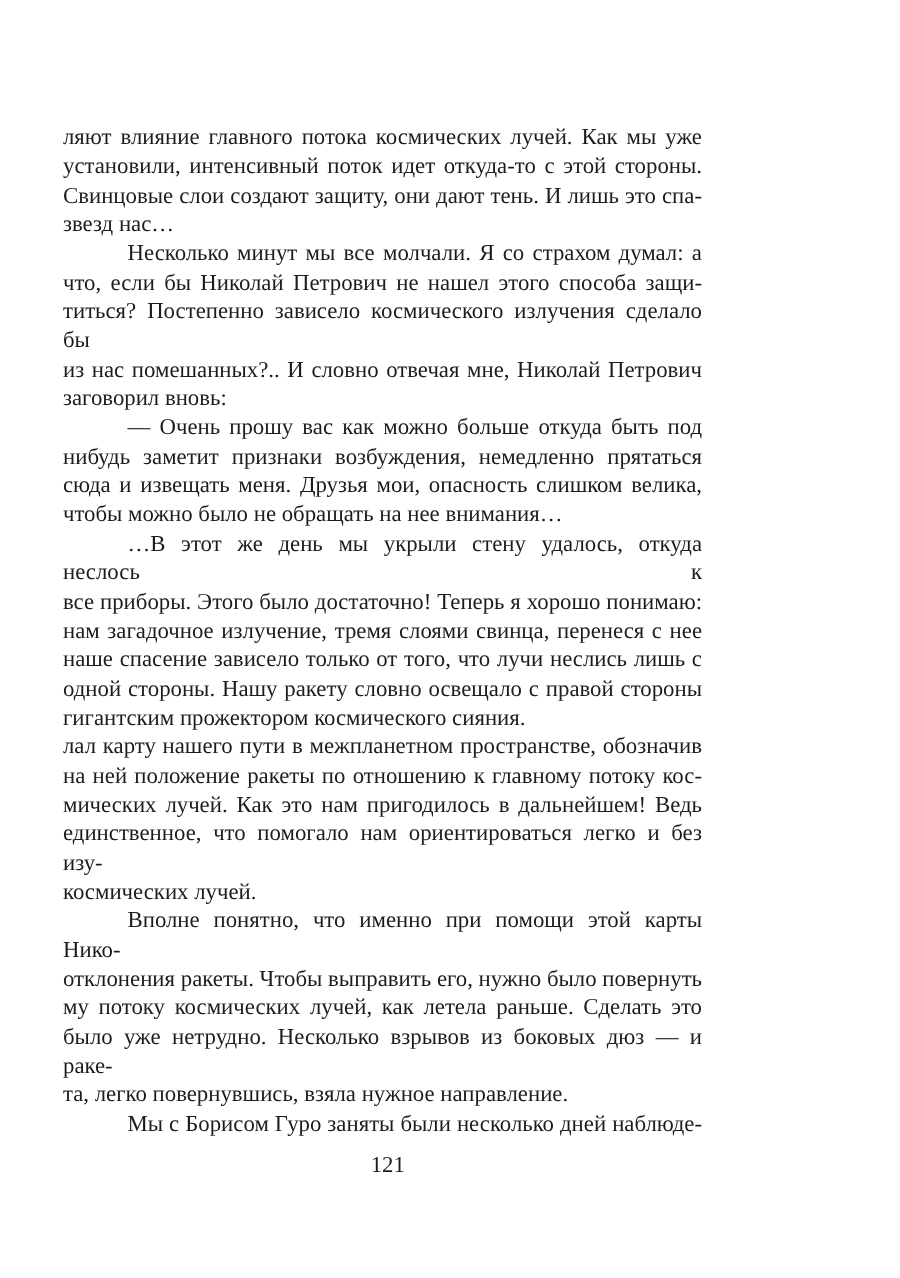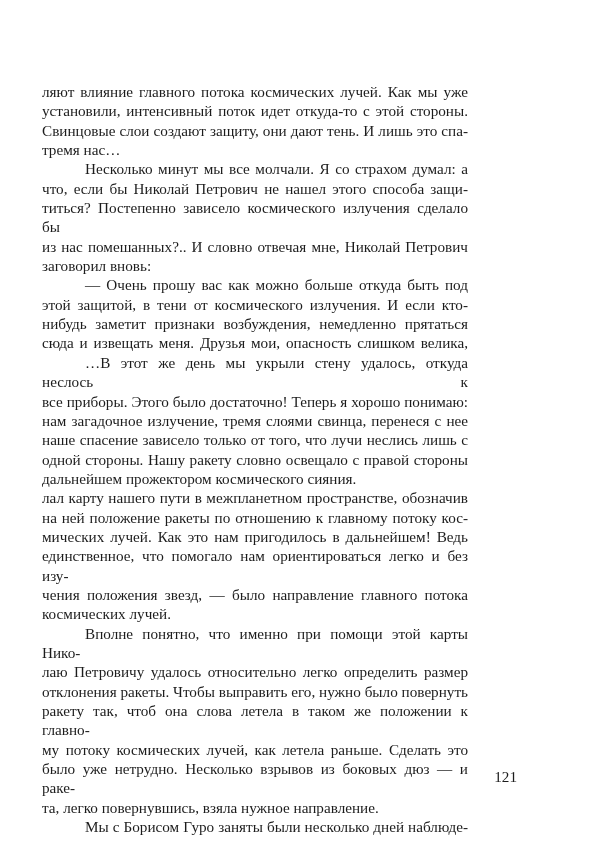--- a/index.html
+++ b/index.html
@@ -45,72 +45,69 @@
     text-align-last: left;
   }
   .line.indent {
     text-indent: 43px;
   }
   #page-number {
     position: absolute;
     left: 0;
     right: 0;
     top: 767px;
-    text-align: right;
+    text-align: center;
     font-size: 15.2px;
     line-height: 19.35px;
     color: #1c1c1c;
   }
 </style>
 </head>
 <body style="background: rgb(255, 255, 255); color: rgb(28, 28, 28);">
 
 <div id="page" style="background: rgb(255, 255, 255);">
 
   <div id="text-column">
       <p class="para" id="para-1">
         <span class="line">ляют влияние главного потока космических лучей. Как мы уже</span>
         <span class="line">установили, интенсивный поток идет откуда-то с этой стороны.</span>
         <span class="line">Свинцовые слои создают защиту, они дают тень. И лишь это спа-</span>
-        <span class="line last">тремя нас…</span>
+        <span class="line last">звезд нас…</span>
       </p>
       <p class="para" id="para-2">
         <span class="line indent">Несколько минут мы все молчали. Я со страхом думал: а</span>
         <span class="line">что, если бы Николай Петрович не нашел этого способа защи-</span>
         <span class="line">титься? Постепенно зависело космического излучения сделало бы</span>
         <span class="line">из нас помешанных?.. И словно отвечая мне, Николай Петрович</span>
         <span class="line last">заговорил вновь:</span>
       </p>
       <p class="para" id="para-3">
         <span class="line indent">— Очень прошу вас как можно больше откуда быть под</span>
-        <span class="line">этой защитой, в тени от космического излучения. И если кто-</span>
         <span class="line">нибудь заметит признаки возбуждения, немедленно прятаться</span>
         <span class="line">сюда и извещать меня. Друзья мои, опасность слишком велика,</span>
+        <span class="line last">чтобы можно было не обращать на нее внимания…</span>
       </p>
       <p class="para" id="para-4">
         <span class="line indent">…В этот же день мы укрыли стену удалось, откуда неслось к</span>
         <span class="line">все приборы. Этого было достаточно! Теперь я хорошо понимаю:</span>
         <span class="line">нам загадочное излучение, тремя слоями свинца, перенеся с нее</span>
         <span class="line">наше спасение зависело только от того, что лучи неслись лишь с</span>
         <span class="line">одной стороны. Нашу ракету словно освещало с правой стороны</span>
-        <span class="line last">дальнейшем прожектором космического сияния.</span>
+        <span class="line last">гигантским прожектором космического сияния.</span>
       </p>
       <p class="para" id="para-5">
         <span class="line">лал карту нашего пути в межпланетном пространстве, обозначив</span>
         <span class="line">на ней положение ракеты по отношению к главному потоку кос-</span>
         <span class="line">мических лучей. Как это нам пригодилось в дальнейшем! Ведь</span>
         <span class="line">единственное, что помогало нам ориентироваться легко и без изу-</span>
-        <span class="line">чения положения звезд, — было направление главного потока</span>
         <span class="line last">космических лучей.</span>
       </p>
       <p class="para" id="para-6">
         <span class="line indent">Вполне понятно, что именно при помощи этой карты Нико-</span>
-        <span class="line">лаю Петровичу удалось относительно легко определить размер</span>
         <span class="line">отклонения ракеты. Чтобы выправить его, нужно было повернуть</span>
-        <span class="line">ракету так, чтоб она слова летела в таком же положении к главно-</span>
         <span class="line">му потоку космических лучей, как летела раньше. Сделать это</span>
         <span class="line">было уже нетрудно. Несколько взрывов из боковых дюз — и раке-</span>
         <span class="line last">та, легко повернувшись, взяла нужное направление.</span>
       </p>
       <p class="para" id="para-7">
         <span class="line indent">Мы с Борисом Гуро заняты были несколько дней наблюде-</span>
       </p>
     </div>
 
   <div id="page-number">121</div>

